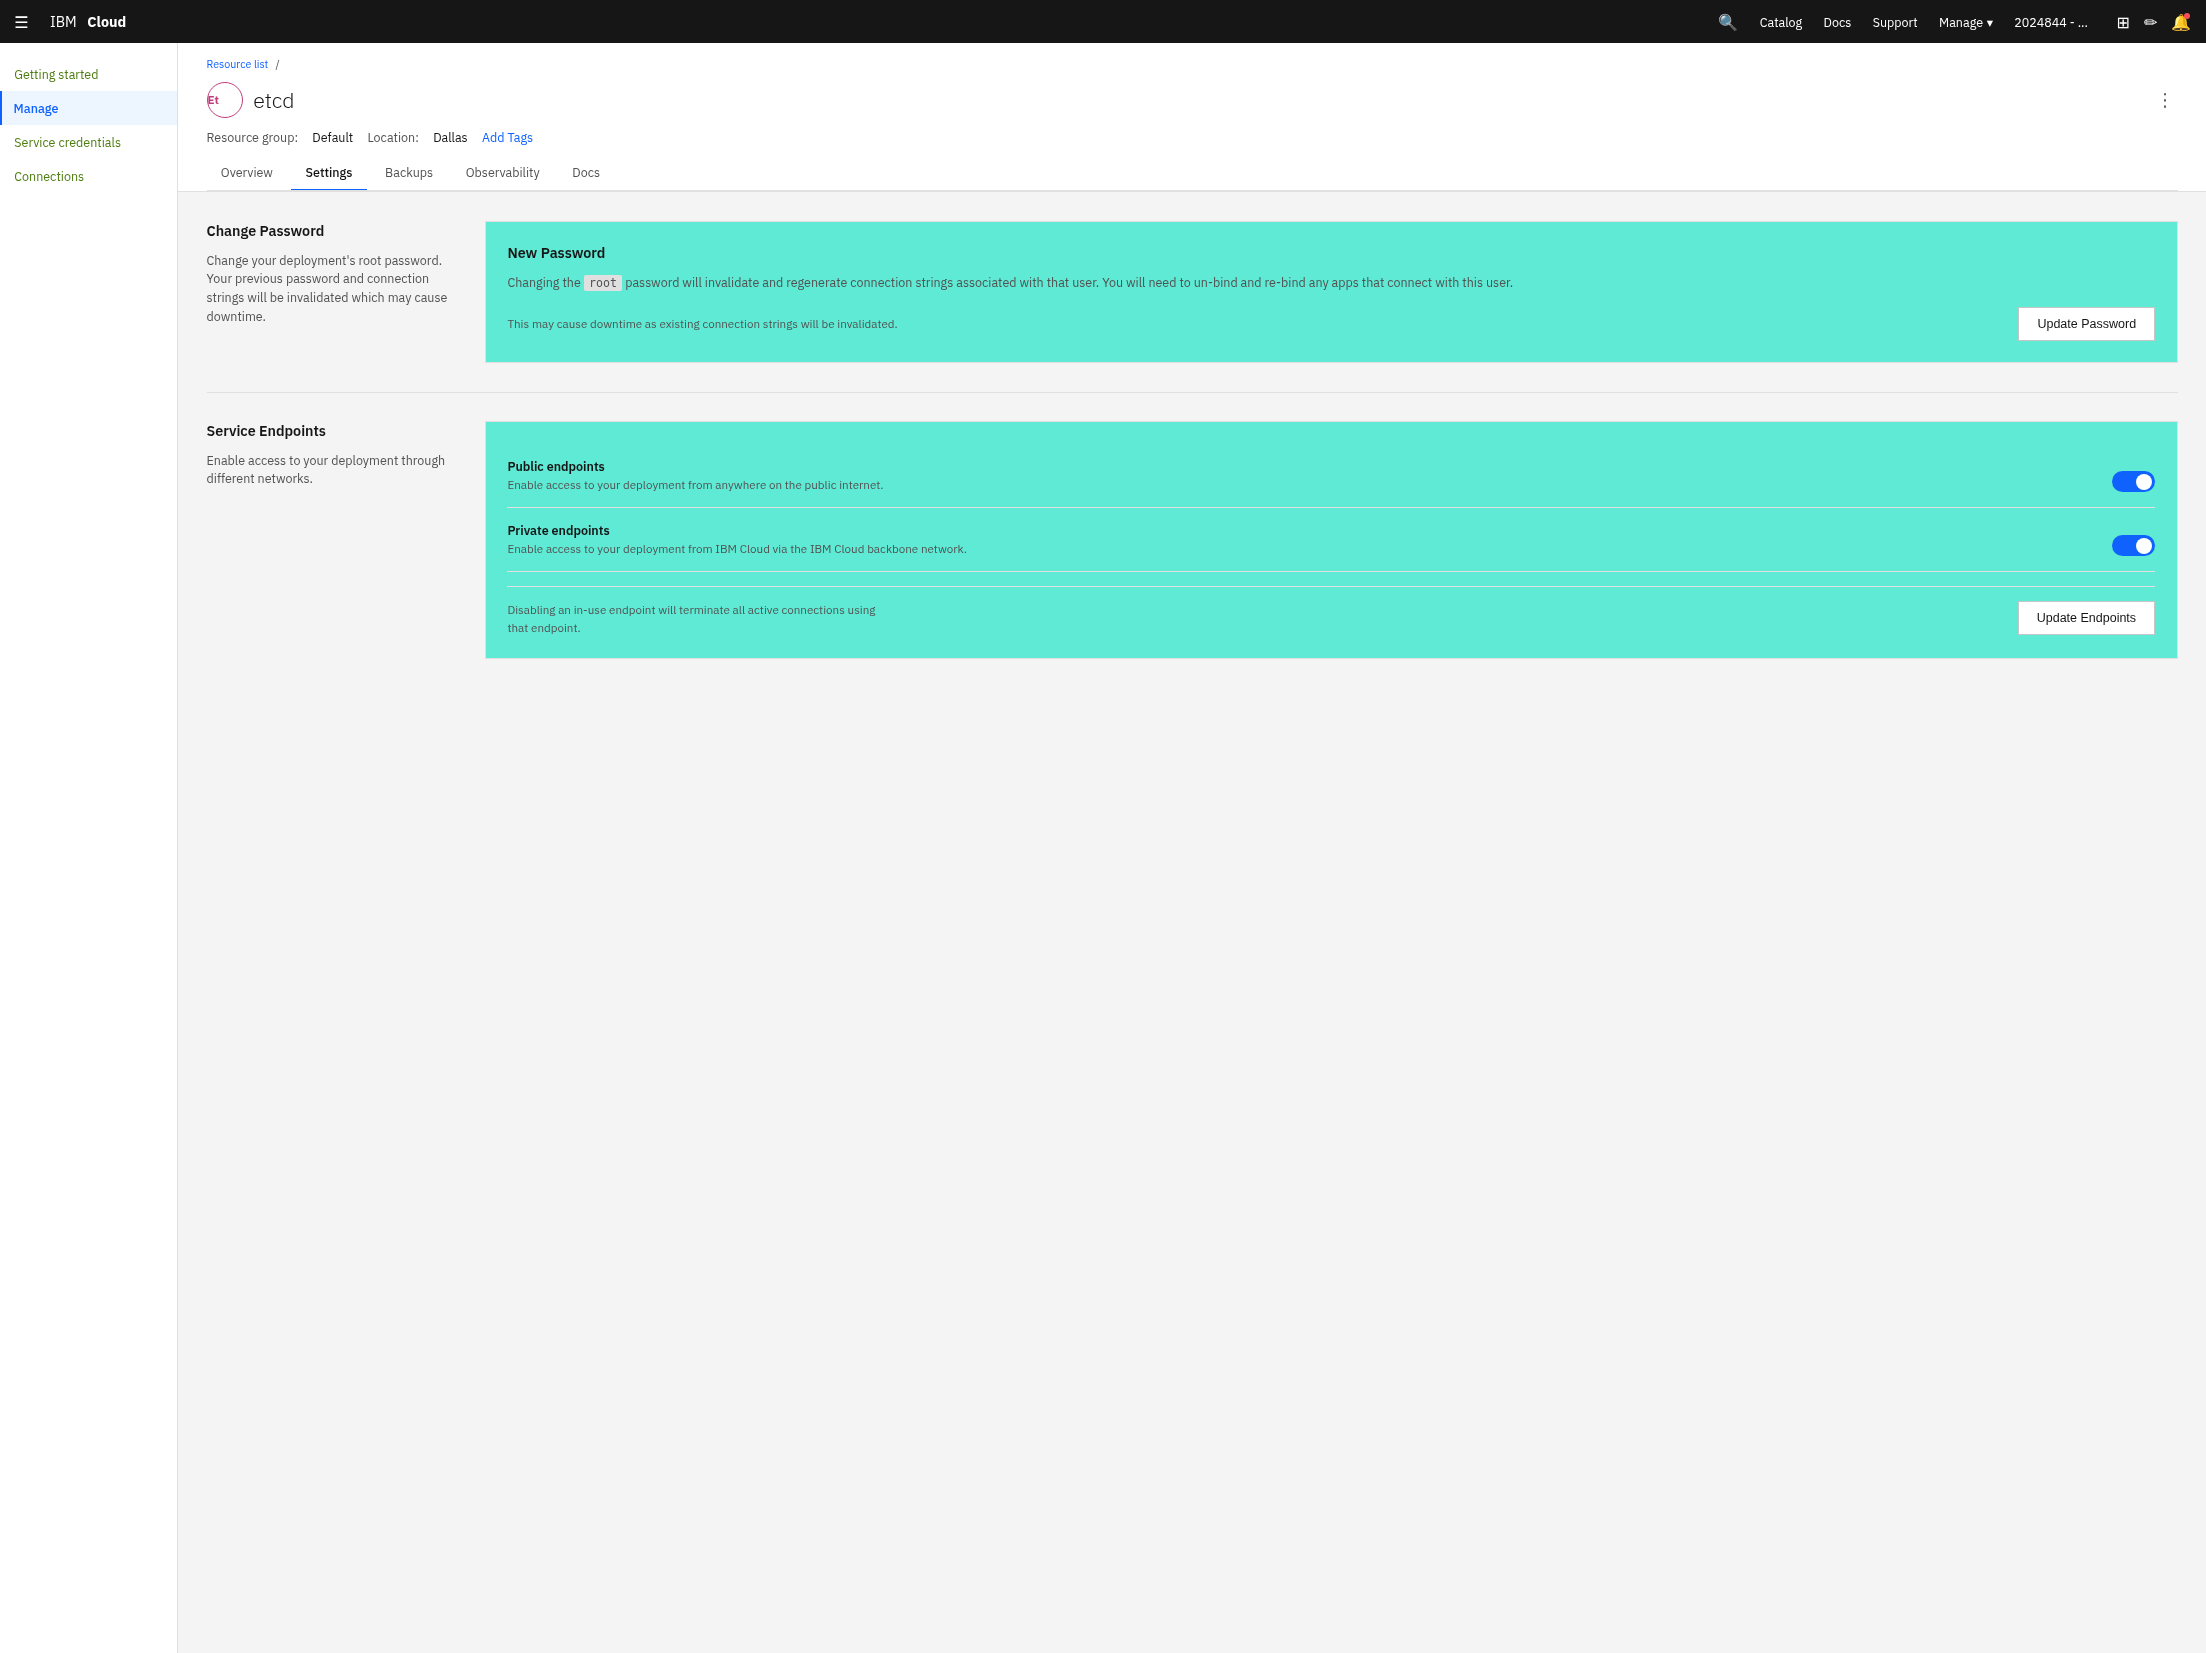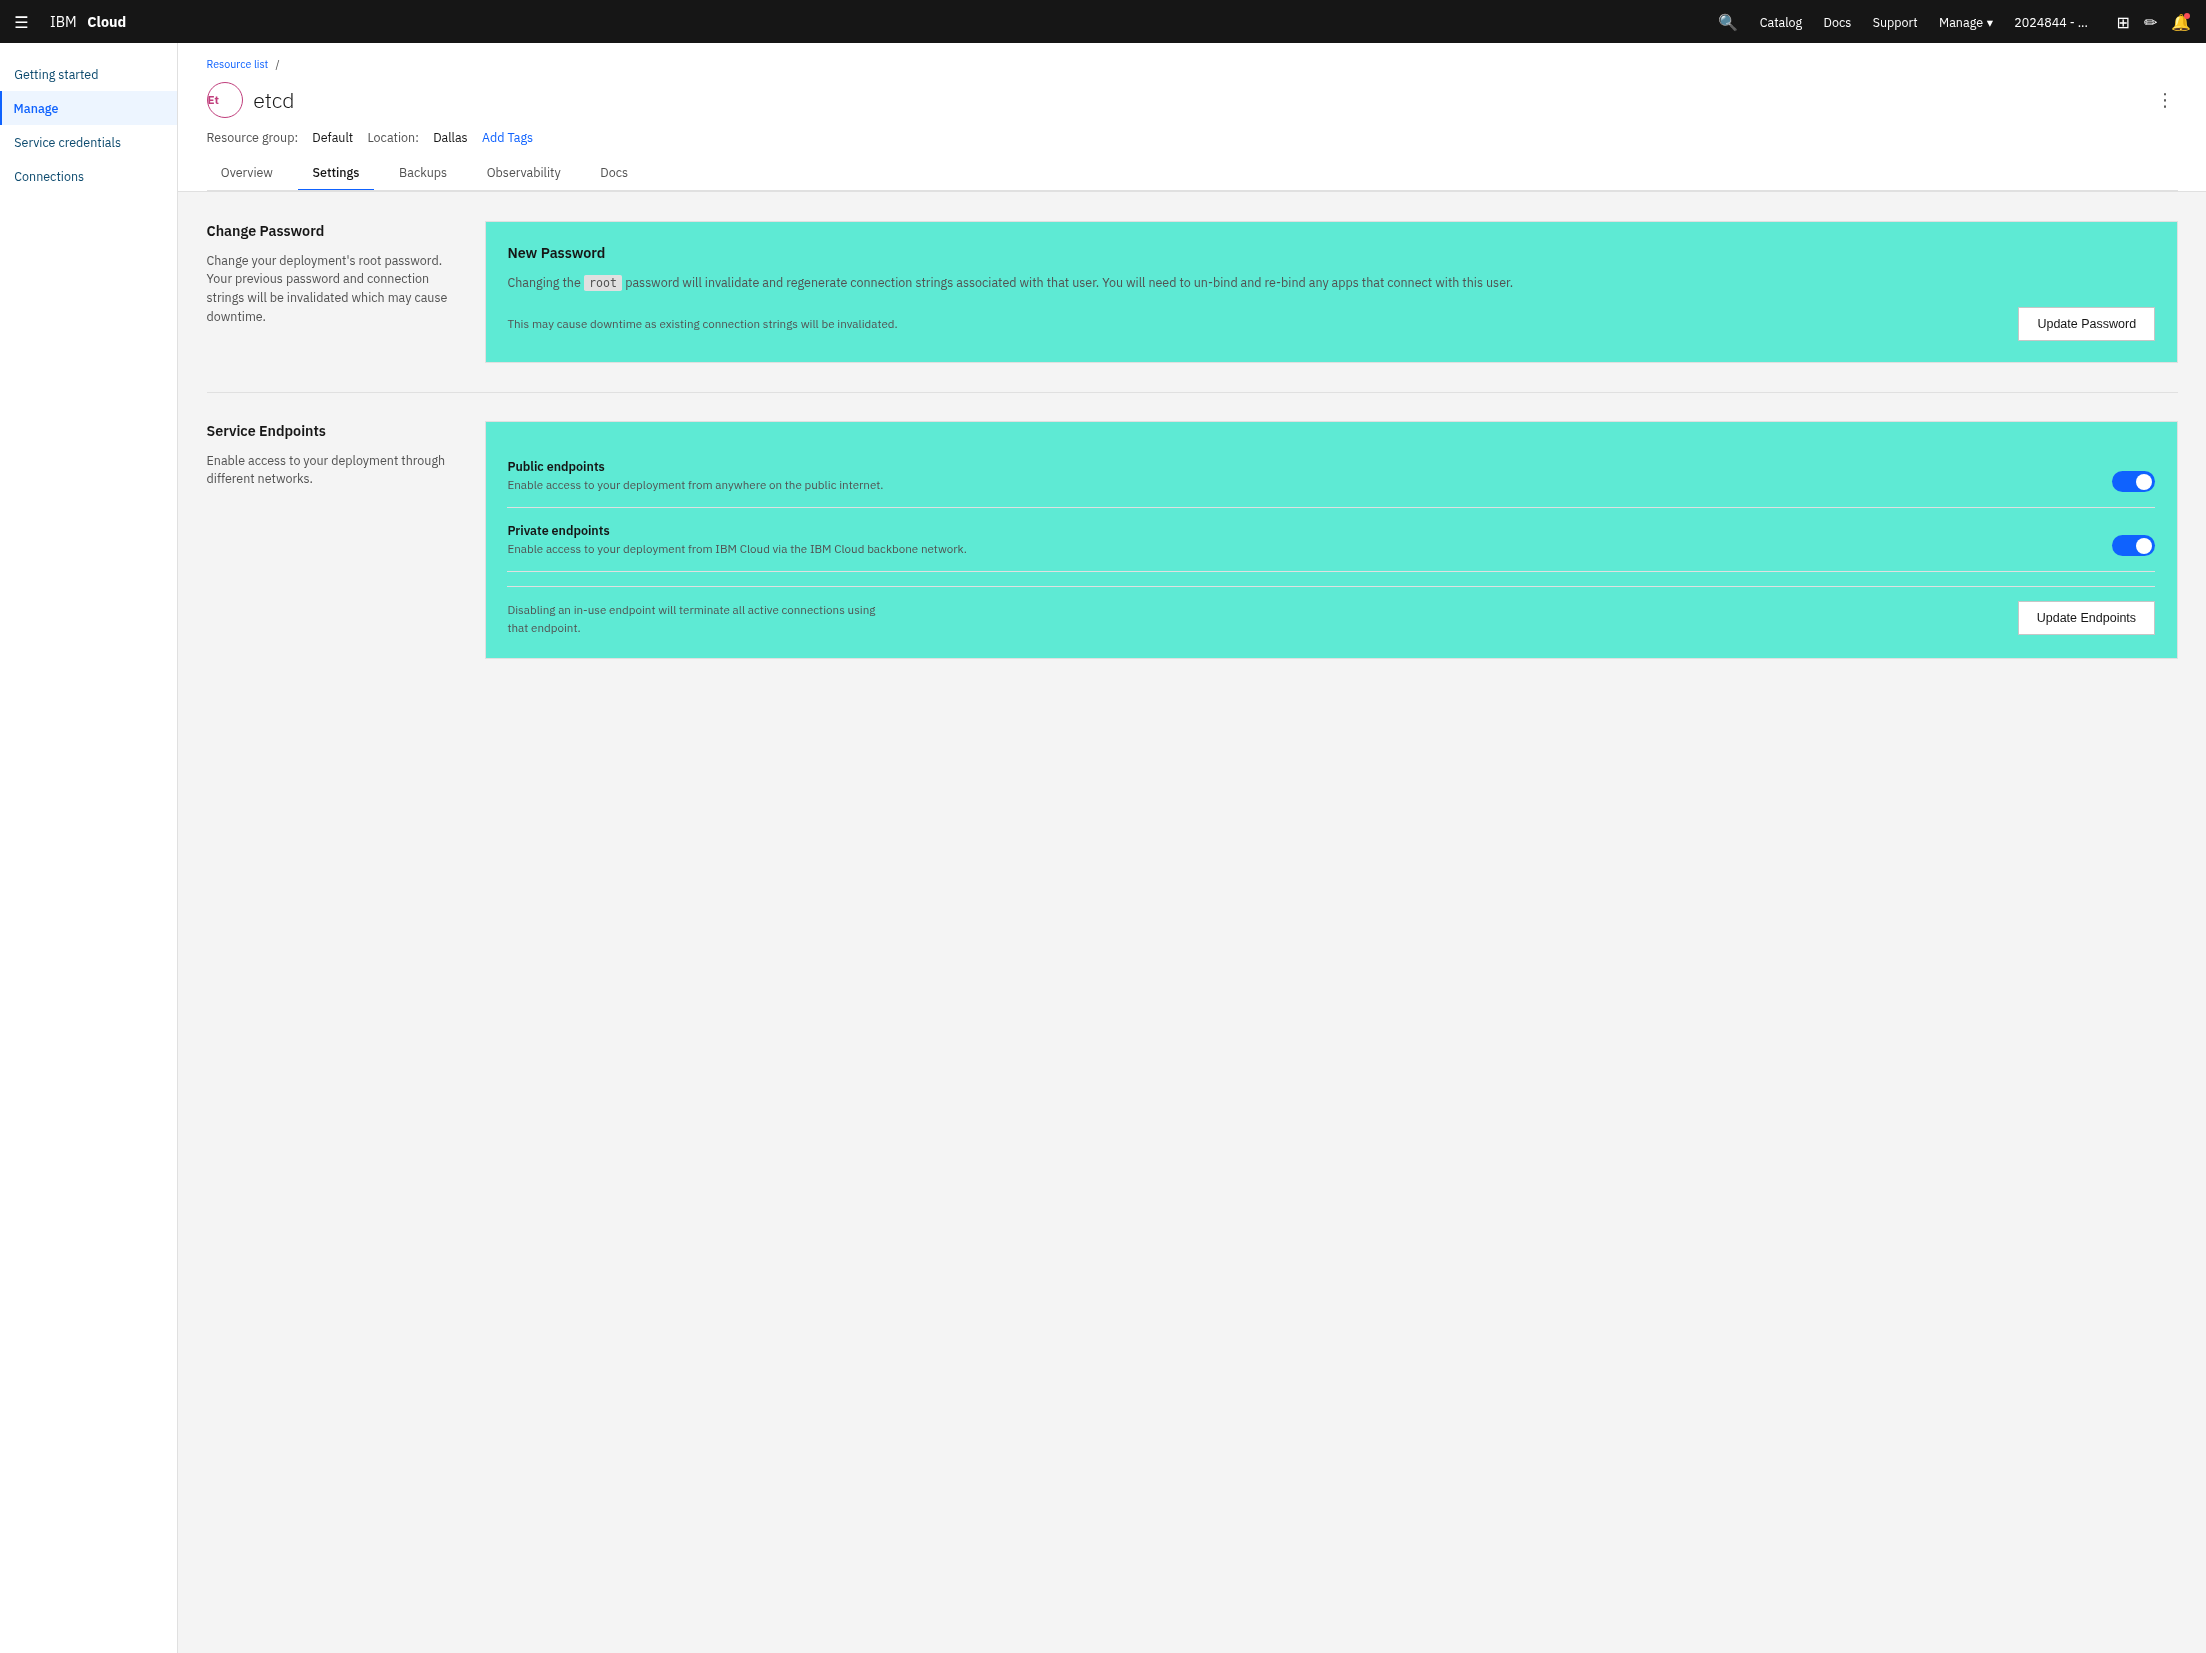--- a/index.html
+++ b/index.html
@@ -45,21 +45,21 @@
       border-right: 0.9px solid #e0e0e0;
       min-height: calc(100vh - 43px);
       flex-shrink: 0;
       padding-top: 14.3px;
     }
     .sidebar-item {
       display: flex;
       align-items: center;
       padding: 9px 14.3px;
       font-size: 12.5px;
-      color: #0c4a6e;
+      color: #4d7c0f;
       cursor: pointer;
       text-decoration: none;
     }
     .sidebar-item.active {
       color: #0f62fe;
       border-left: 2.7px solid #0f62fe;
       font-weight: 500;
       padding-left: 11.6px;
       background: #edf5ff;
     }
@@ -115,21 +115,21 @@
       display: flex; align-items: center; gap: 14.3px;
       font-size: 12.5px; color: #161616;
       margin-bottom: 10.7px;
     }
     .resource-meta .label { font-weight: 400; color: #525252; }
     .resource-meta .value { font-weight: 400; }
     .add-tags-link { color: #0f62fe; text-decoration: none; font-size: 12.5px; }
 
     
     .tabs {
-      display: flex; gap: 11px;
+      display: flex; gap: 4px;
       border-bottom: 0.9px solid #e0e0e0;
     }
     .tab {
       padding: 9px 14.3px;
       font-size: 12.5px;
       color: #525252;
       cursor: pointer;
       border-bottom: 1.8px solid transparent;
       text-decoration: none;
     }

